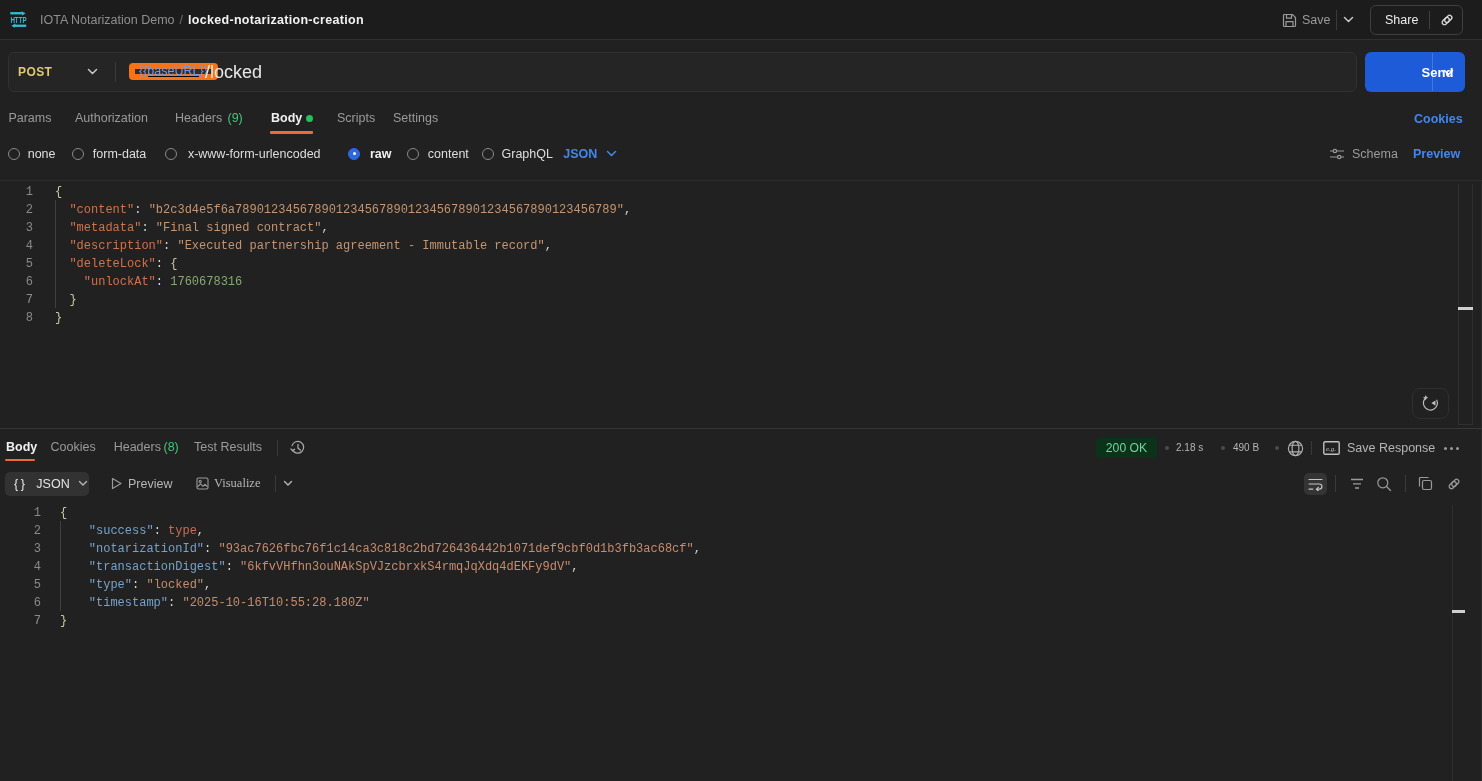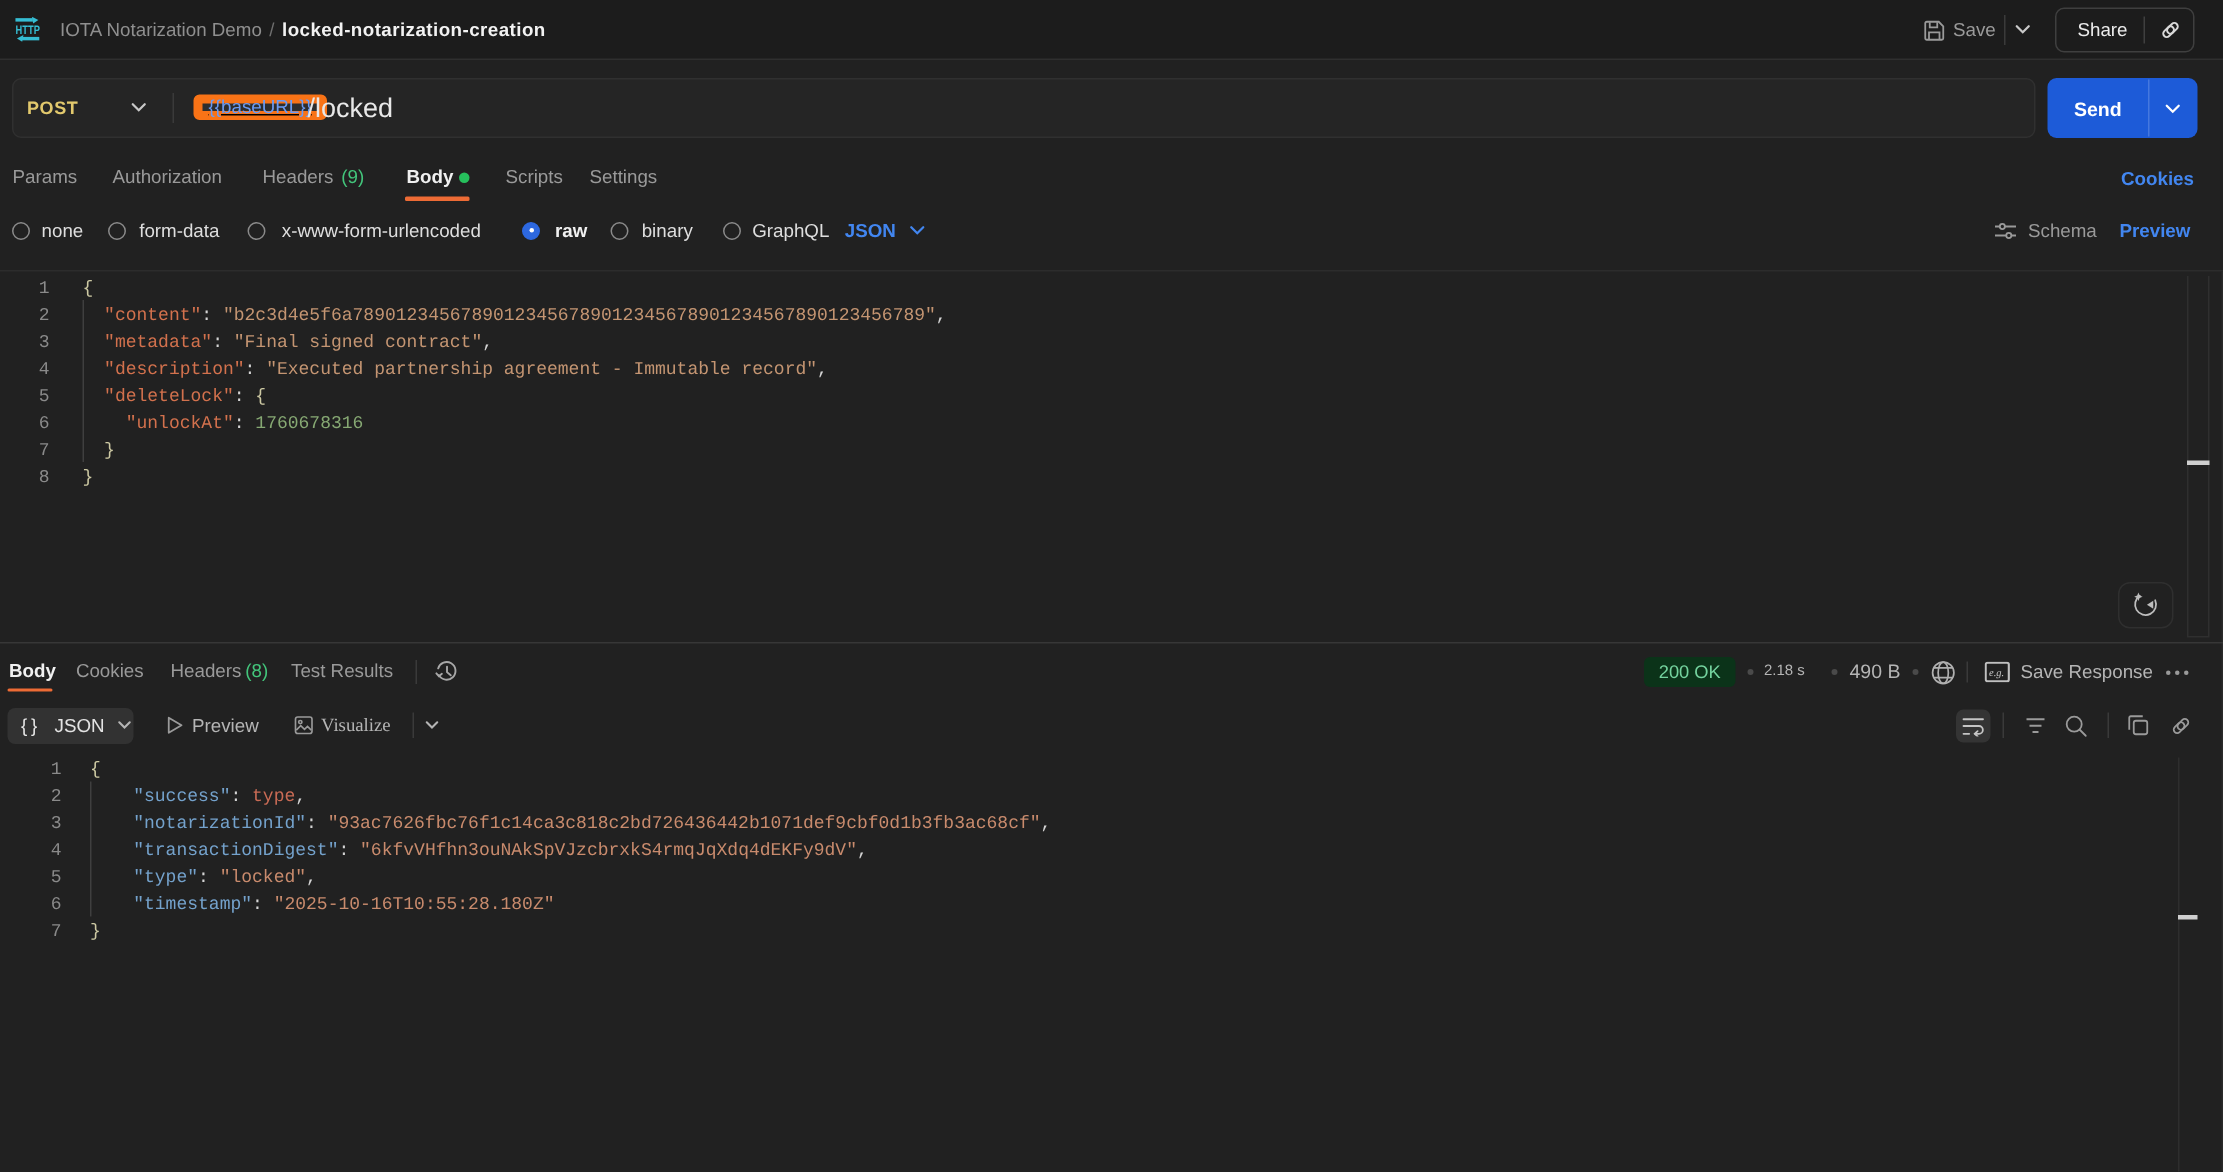--- a/index.html
+++ b/index.html
@@ -67,21 +67,21 @@
 </svg>
 <div class="abs" style="left:115px;top:62px;width:1px;height:20px;background:#3a3a3a;"></div>
 <div class="abs" style="left:129px;top:62.5px;height:17px;background:#2e2e2e;border:6px solid #f97316;border-radius:4px;display:flex;align-items:center;padding:0 4px;text-decoration:underline;">
   <span style="font-size:12.5px;color:#6a9bf5;">{{baseURL}}</span>
 </div>
 <div class="abs row" style="left:205px;top:52px;height:40px;">
     <span style="font-size:18px;color:#e8e8e8;">/locked</span>
   </div>
 
 <div class="abs" style="left:1365px;top:52px;width:100px;height:40px;background:#1d5bd8;border-radius:6px;"></div>
-<div class="abs row" style="left:1365px;top:52px;width:67px;height:40px;justify-content:center;">
+<div class="abs row" style="left:1404px;top:52px;width:67px;height:40px;justify-content:center;">
     <span style="font-size:13px;font-weight:bold;color:#fff;">Send</span>
   </div>
 <div class="abs" style="left:1432px;top:53px;width:1px;height:38px;background:rgba(255,255,255,.18);"></div>
 <svg class="abs" style="left:1443px;top:69px;" width="11" height="8" viewBox="0 0 11 8">
   <path d="M1.5 1.5 L5.5 5.5 L9.5 1.5" fill="none" stroke="#fff" stroke-width="1.5" stroke-linecap="round"></path>
 </svg>
 
 <style>.t1{position:absolute;top:104px;height:28px;display:flex;align-items:center;font-size:12.5px;color:#9a9a9a;}</style>
 <span class="t1" style="left:8.4px;">Params</span>
 <span class="t1" style="left:75px;">Authorization</span>
@@ -102,21 +102,21 @@
 <span class="rc" style="left:8.4px;"></span>
 <span class="r1" style="left:27.7px;">none</span>
 <span class="rc" style="left:71.5px;"></span>
 <span class="r1" style="left:92.8px;">form-data</span>
 <span class="rc" style="left:165.3px;"></span>
 <span class="r1" style="left:187.9px;">x-www-form-urlencoded</span>
 <span class="rc" style="left:348.2px;border-color:#2d68e0;background:#2d68e0;"></span>
 <span class="abs" style="left:352.7px;top:152px;width:3px;height:3px;border-radius:50%;background:#fff;"></span>
 <span class="r1" style="left:370px;font-weight:bold;color:#f0f0f0;">raw</span>
 <span class="rc" style="left:407px;"></span>
-<span class="r1" style="left:427.8px;">binary</span>
+<span class="r1" style="left:427.8px;">content</span>
 <span class="rc" style="left:481.7px;"></span>
 <span class="r1" style="left:501.5px;">GraphQL</span>
 <span class="r1" style="left:563.2px;font-weight:bold;color:#4286f0;">JSON</span>
 <svg class="abs" style="left:606px;top:150px;" width="11" height="8" viewBox="0 0 11 8">
     <path d="M1.5 1.5 L5.5 5.5 L9.5 1.5" fill="none" stroke="#4286f0" stroke-width="1.5" stroke-linecap="round"></path>
   </svg>
 
 <svg class="abs" style="left:1329px;top:146px;" width="16" height="16" viewBox="0 0 16 16">
   <g stroke="#9a9a9a" stroke-width="1.2" fill="none">
     <path d="M1 5 h3.2 M7.6 5 h7.4 M1 11 h7.4 M12 11 h3"></path>
@@ -180,21 +180,21 @@
 <div class="abs" style="left:1096px;top:438px;width:61px;height:20px;background:#0b3319;border-radius:4px;"></div>
 <div class="abs row" style="left:1096px;top:438px;width:61px;height:20px;justify-content:center;">
     <span style="font-size:12.2px;color:#74d29e;">200 OK</span>
   </div>
 <div class="abs" style="left:1165px;top:446px;width:4px;height:4px;border-radius:2px;background:#4a4a4a;"></div>
 <div class="abs row" style="left:1176px;top:440px;height:15px;">
     <span style="font-size:10px;color:#b5b5b5;">2.18 s</span>
   </div>
 <div class="abs" style="left:1221px;top:446px;width:4px;height:4px;border-radius:2px;background:#4a4a4a;"></div>
 <div class="abs row" style="left:1233px;top:440px;height:15px;">
-    <span style="font-size:13px;color:#b5b5b5;">490 B</span>
+    <span style="font-size:10px;color:#b5b5b5;">490 B</span>
   </div>
 <div class="abs" style="left:1275px;top:446px;width:4px;height:4px;border-radius:2px;background:#4a4a4a;"></div>
 <svg class="abs" style="left:1287px;top:440px;" width="17" height="17" viewBox="0 0 17 17">
   <g stroke="#b0b0b0" stroke-width="1.15" fill="none">
     <circle cx="8.5" cy="8.5" r="7.1"></circle>
     <ellipse cx="8.5" cy="8.5" rx="3.4" ry="7.1"></ellipse>
     <path d="M2 5.2 h13 M2 11.8 h13"></path>
   </g>
 </svg>
 <div class="abs" style="left:1311px;top:441px;width:1px;height:14px;background:#3a3a3a;"></div>

